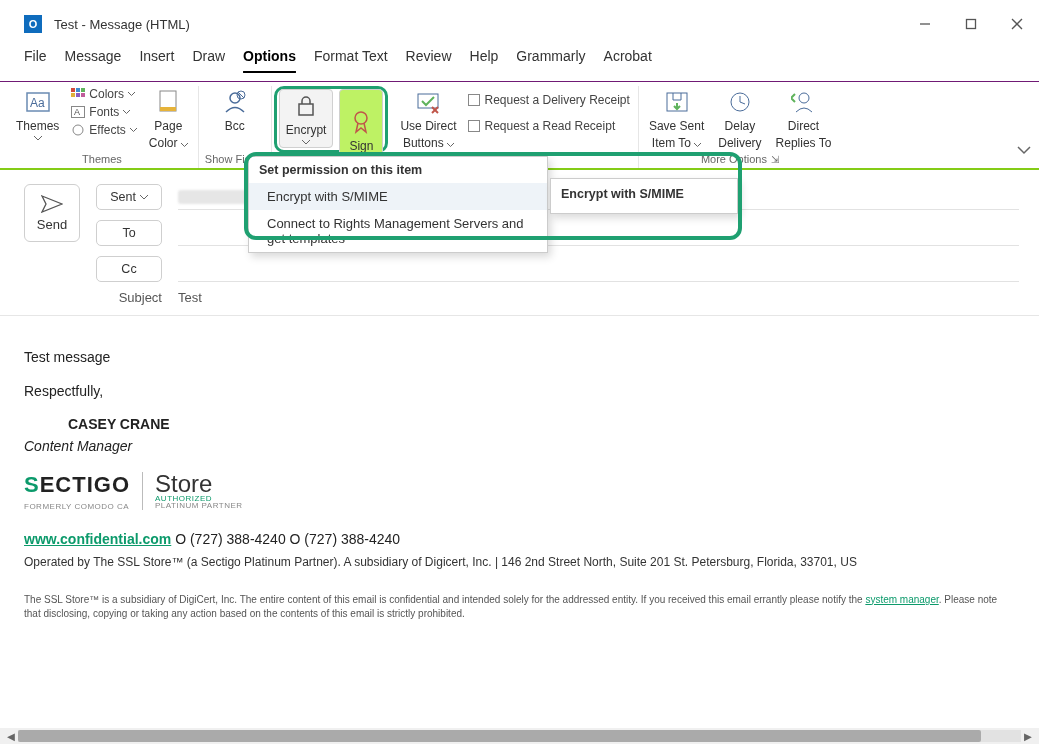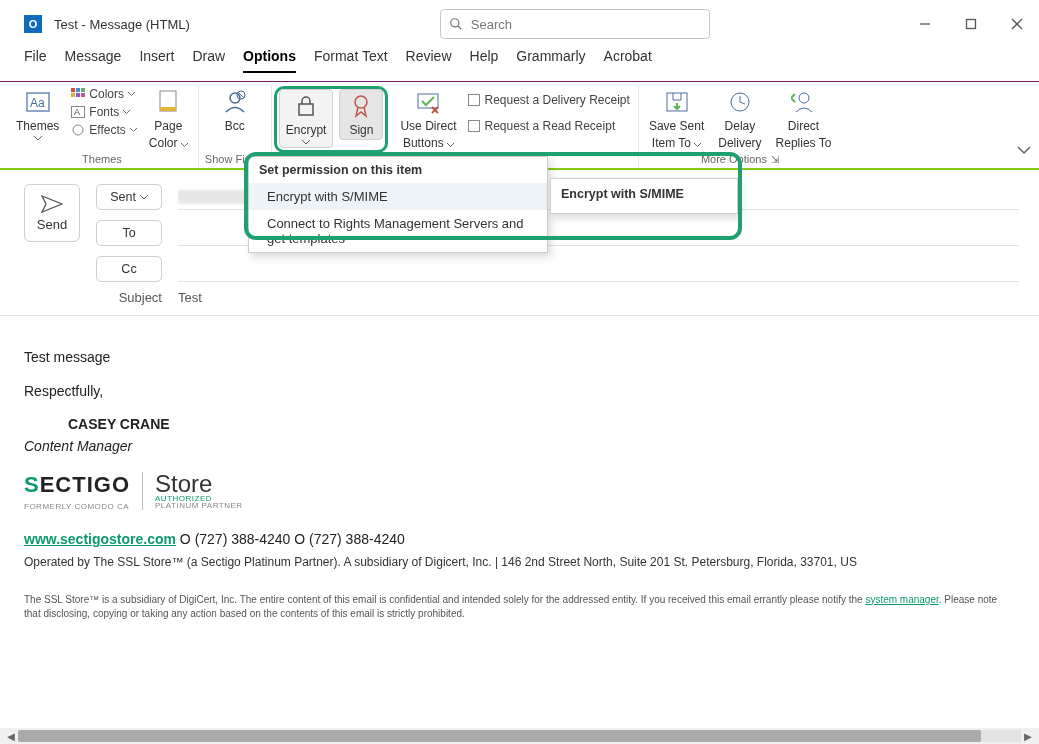--- a/index.html
+++ b/index.html
@@ -243,27 +243,20 @@
 </head>
 <body>
 
 <div class="window">
 
   <div class="titlebar">
     <div class="app-icon">
         <div class="square"></div>
       </div>
     <div class="title-text">Test  -  Message (HTML)</div>
-    <div class="search-wrap">
-      <svg width="14" height="14" viewBox="0 0 24 24">
-          <circle cx="10" cy="10" r="7" fill="none" stroke="#777" stroke-width="2"></circle>
-          <line x1="15" y1="15" x2="21" y2="21" stroke="#777" stroke-width="2"></line>
-        </svg>
-      <span>Search</span>
-    </div>
     <div class="win-controls">
       <div class="win-btn">
           <svg width="12" height="12">
             <line x1="1" y1="6" x2="11" y2="6" stroke="#555" stroke-width="1.3"></line>
           </svg>
         </div>
       <div class="win-btn">
           <svg width="12" height="12">
             <rect x="1.5" y="1.5" width="9" height="9" fill="none" stroke="#555" stroke-width="1.3"></rect>
           </svg>
@@ -381,21 +374,21 @@
               <svg width="22" height="24">
                 <rect x="4" y="10" width="14" height="11" fill="none" stroke="#555" stroke-width="1.5"></rect>
                 <path d="M7 10 V7 a4 4 0 0 1 8 0 V10" fill="none" stroke="#555" stroke-width="1.5"></path>
               </svg>
             </div>
           <span>Encrypt</span>
           <svg width="8" height="5">
               <polyline points="0,0 4,4 8,0" fill="none" stroke="#666"></polyline>
             </svg>
         </div>
-        <div class="vbtn" style="background:#e5e5e5;border:1px solid #d0d0d0;border-radius:4px;padding:2px 6px;">
+        <div class="vbtn" style="background:#bef264;border:1px solid #d0d0d0;border-radius:4px;padding:18px 6px;">
           <div class="ic">
               <svg width="22" height="24">
                 <circle cx="11" cy="8" r="6" fill="none" stroke="#c0554a" stroke-width="1.5"></circle>
                 <path d="M8 13 L6 22 L11 18 L16 22 L14 13" fill="none" stroke="#c0554a" stroke-width="1.5"></path>
               </svg>
             </div>
           <span>Sign</span>
         </div>
       </div>
       <div class="group-label">&nbsp;</div>
@@ -537,21 +530,21 @@
       </div>
       <div class="vdiv"></div>
       <div class="store">
         <span>Store</span>
         <span class="auth">AUTHORIZED</span>
         <span class="pp">PLATINUM PARTNER</span>
       </div>
     </div>
 
     <p style="margin-bottom:4px;">
-      <a class="link">www.sectigostore.com</a><span> O (727) 388-4240 O (727) 388-4240</span>
+      <a class="link">www.confidential.com</a><span> O (727) 388-4240 O (727) 388-4240</span>
     </p>
     <p style="font-size:12px;color:#333;margin-top:4px;">Operated by The SSL Store™ (a Sectigo Platinum Partner).   A subsidiary of Digicert, Inc. | 146 2nd Street North, Suite 201 St. Petersburg, Florida, 33701, US</p>
 
     <p class="fineprint">
       <span>The SSL Store™ is a subsidiary of DigiCert, Inc. The entire content of this email is confidential and intended solely for the addressed entity. If you received this email errantly please notify the </span><a class="slink">system manager</a><span>. Please note that disclosing, copying or taking any action based on the contents of this email is strictly prohibited.</span>
     </p>
   </div>
 
   <div class="hscroll">
     <div class="arrow">◄</div>

